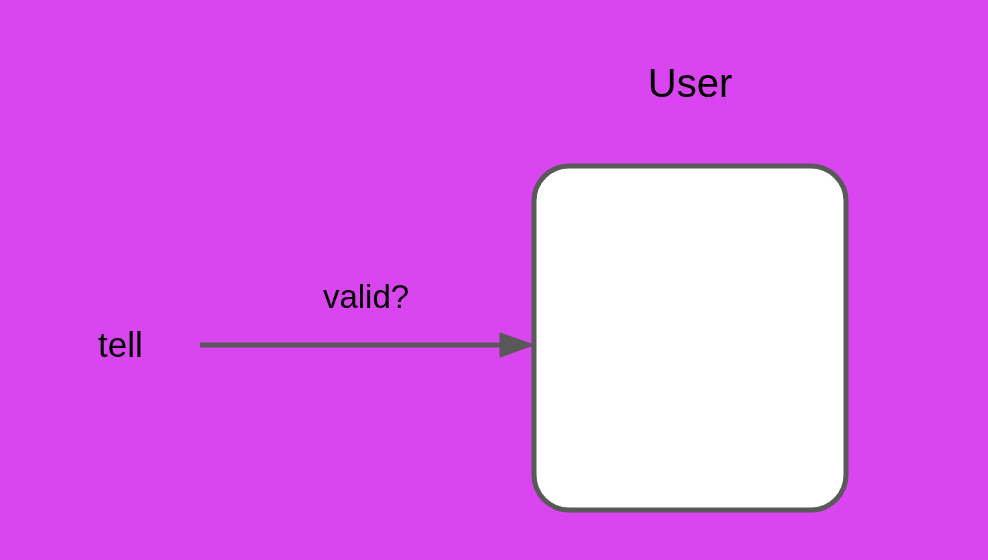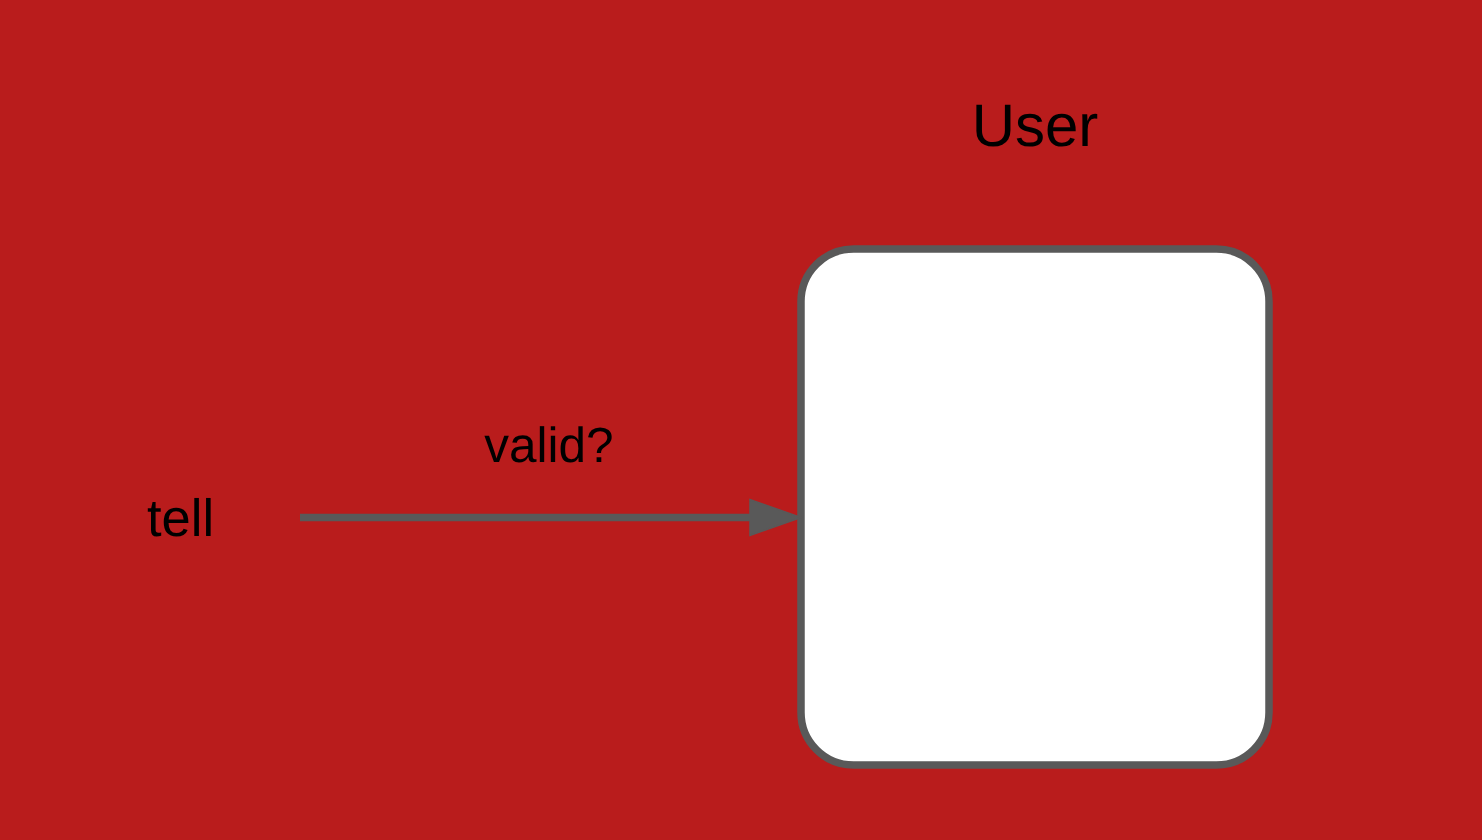--- a/index.html
+++ b/index.html
@@ -10,21 +10,21 @@
     width: 988px;
     height: 560px;
     background: #ffffff;
     font-family: "Liberation Sans", sans-serif;
     overflow: hidden;
   }
   #canvas {
     position: relative;
     width: 988px;
     height: 560px;
-    background: #b91c1c;
+    background: #d946ef;
   }
   #diagram-svg {
     position: absolute;
     left: 0;
     top: 0;
     width: 988px;
     height: 560px;
     display: block;
   }
   .node-label {

